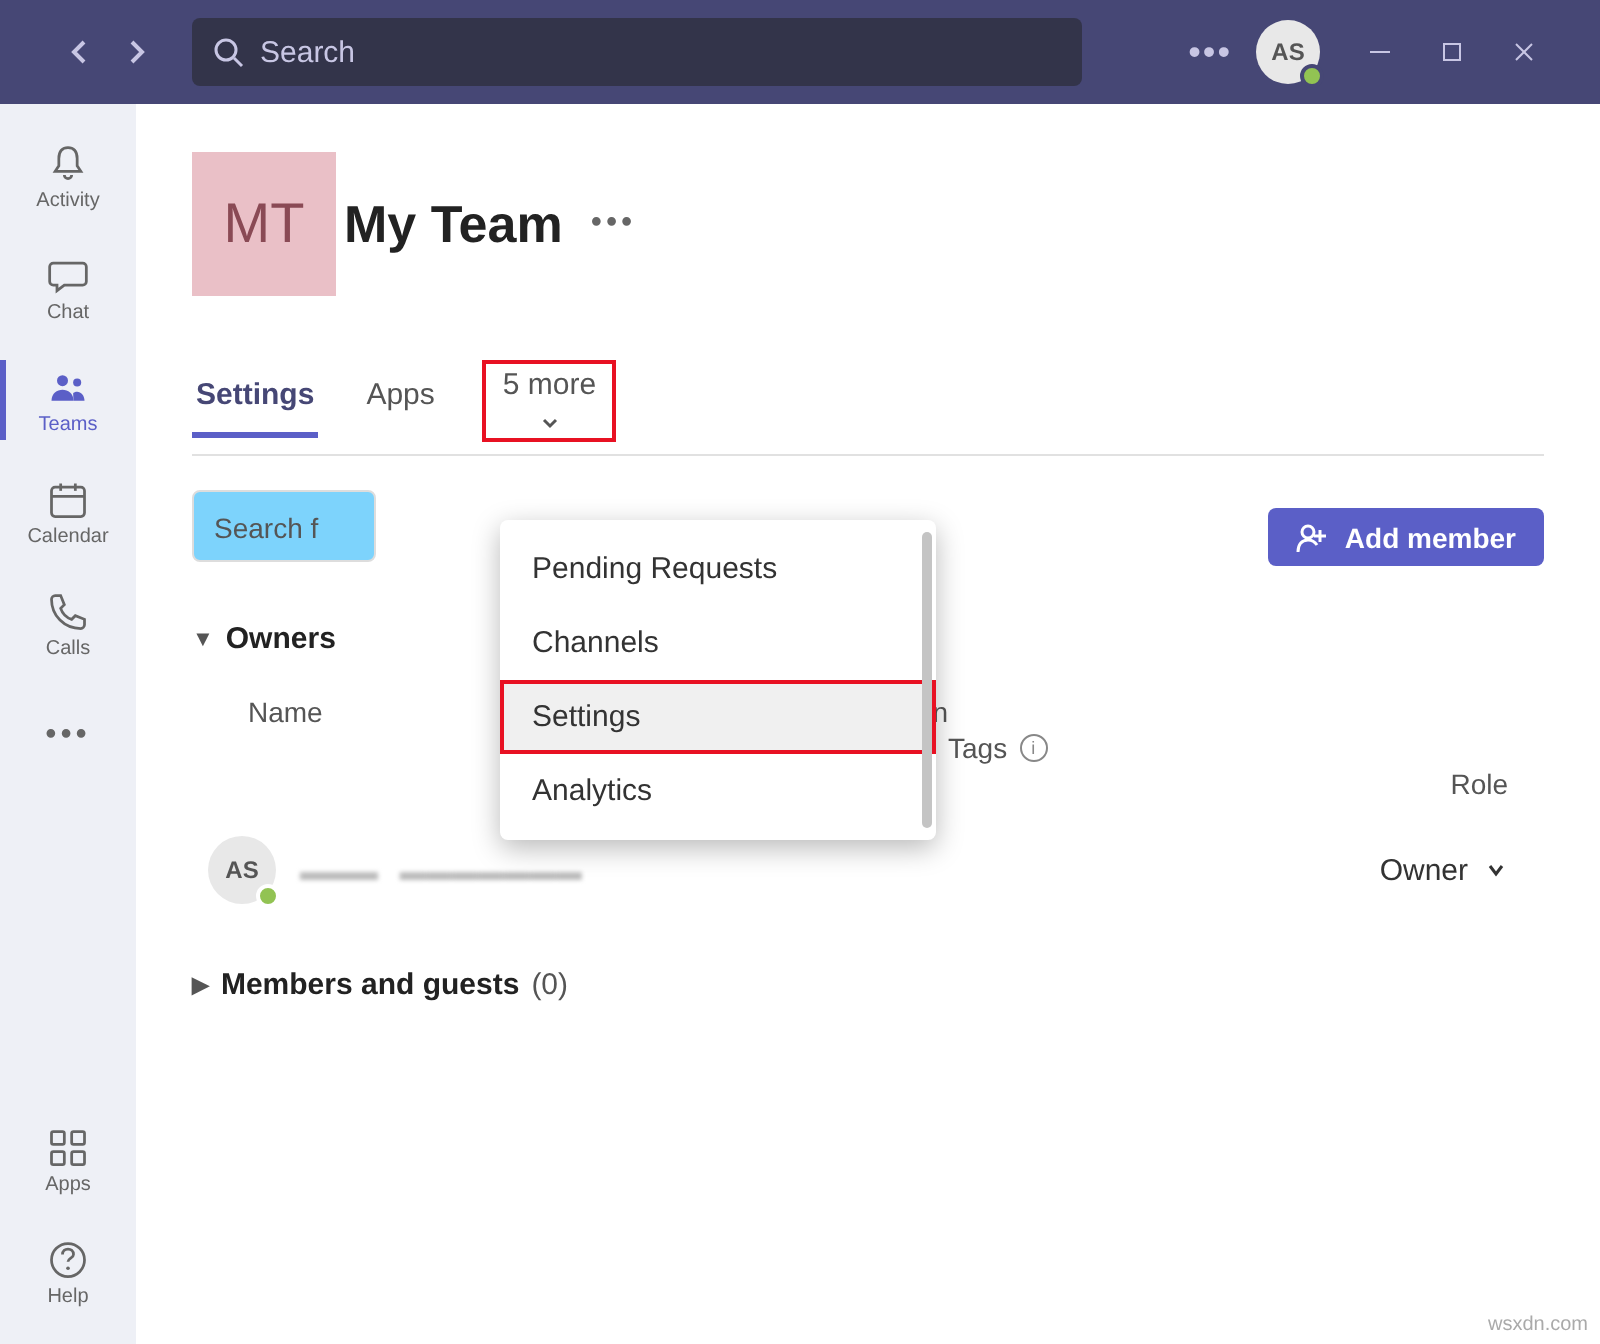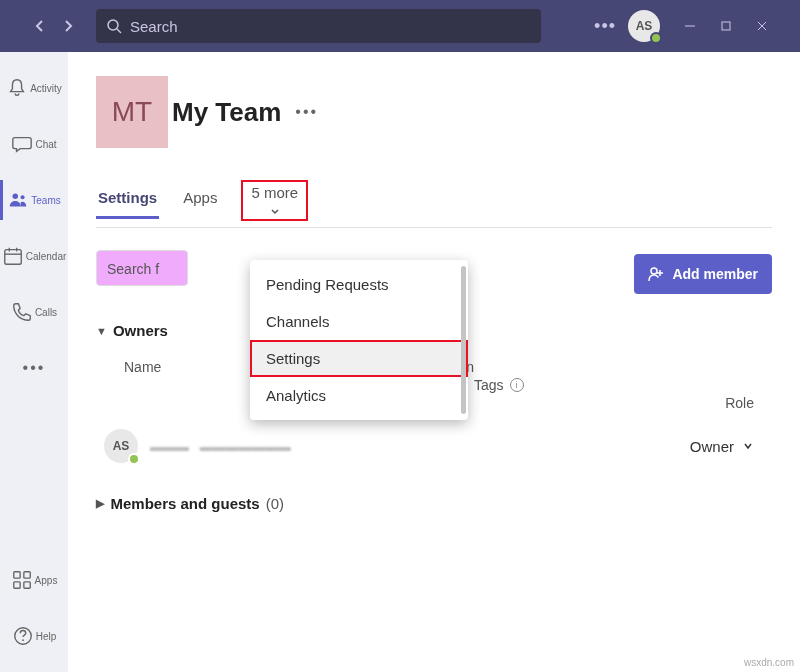--- a/index.html
+++ b/index.html
@@ -12,39 +12,39 @@
 .search-input { flex: 1; background: transparent; border: none; outline: none; color: #c8c6e4; font-size: 15px; }
 .search-input::placeholder { color: #c8c6e4; }
 .titlebar-right { margin-left: auto; display: flex; align-items: center; gap: 12px; }
 .titlebar-dots { color: #c8c6e4; font-size: 18px; cursor: pointer; letter-spacing: 1px; }
 .avatar { width: 32px; height: 32px; border-radius: 50%; background: #e8e8e8; display: flex; align-items: center; justify-content: center; font-size: 12px; font-weight: 600; color: #555; position: relative; }
 .avatar-badge { position: absolute; bottom: -2px; right: -2px; width: 12px; height: 12px; background: #92c353; border-radius: 50%; border: 2px solid #464775; }
 .win-controls { display: flex; gap: 0; }
 .win-btn { width: 36px; height: 30px; display: flex; align-items: center; justify-content: center; color: #c8c6e4; cursor: pointer; }
 .app-body { display: flex; height: calc(100% - 52px); }
 .sidebar { width: 68px; background: #eef0f6; display: flex; flex-direction: column; align-items: center; padding: 8px 0; }
-.sidebar-item { width: 100%; height: 56px; display: flex; flex-direction: row; align-items: center; justify-content: center; gap: 2px; cursor: pointer; color: #666; position: relative; }
+.sidebar-item { width: 100%; height: 56px; display: flex; flex-direction: column; align-items: center; justify-content: center; gap: 2px; cursor: pointer; color: #666; position: relative; }
 .sidebar-item.active { color: #5b5fc7; }
 .sidebar-item.active::before { content: ""; position: absolute; left: 0; top: 8px; bottom: 8px; width: 3px; background: #5b5fc7; }
 .sidebar-label { font-size: 10px; }
 .sidebar-spacer { flex: 1; }
 .main { flex: 1; background: #fff; padding: 24px 28px 0 28px; overflow: auto; position: relative; }
 .team-header { display: flex; align-items: center; gap: 4px; margin-bottom: 32px; }
 .team-icon { width: 72px; height: 72px; background: #eac0c7; display: flex; align-items: center; justify-content: center; font-size: 28px; color: #8a4a55; }
 .team-name-row { display: flex; align-items: center; gap: 14px; }
 .team-name { font-size: 26px; font-weight: 700; color: #222; }
 .team-name-dots { color: #666; font-size: 16px; cursor: pointer; letter-spacing: 2px; }
 .tabs { display: flex; gap: 22px; align-items: center; border-bottom: 1px solid #e1e1e1; margin-bottom: 14px; }
 .tab { padding: 0 2px 10px 2px; font-size: 15px; color: #555; cursor: pointer; border-bottom: 3px solid transparent; }
 .tab.active { color: #464775; font-weight: 700; border-bottom-color: #5b5fc7; }
 .more-tab { display: flex; align-items: center; gap: 6px; }
 .red-box { border: 2px solid #e81123; padding: 2px 8px; }
 .toolbar { display: flex; gap: 12px; margin-bottom: 18px; align-items: center; }
-.search-members { width: 92px; height: 36px; border: 1px solid #ddd; border-radius: 4px; padding: 0 10px; font-size: 14px; line-height: 36px; color: #555; background: #f0abfc; overflow: hidden; white-space: nowrap; }
-.add-member { margin-left: auto; height: 40px; background: #5b5fc7; color: #fff; border: none; border-radius: 4px; padding: 0 14px; font-size: 14px; font-weight: 600; display: flex; align-items: center; gap: 8px; cursor: pointer; margin-top: 12px; }
+.search-members { width: 92px; height: 36px; border: 1px solid #ddd; border-radius: 4px; padding: 0 10px; font-size: 14px; line-height: 36px; color: #555; background: #7dd3fc; overflow: hidden; white-space: nowrap; }
+.add-member { margin-left: auto; height: 29px; background: #5b5fc7; color: #fff; border: none; border-radius: 4px; padding: 0 14px; font-size: 14px; font-weight: 600; display: flex; align-items: center; gap: 8px; cursor: pointer; margin-top: 12px; }
 .dropdown { position: absolute; top: 208px; left: 182px; width: 218px; background: #fff; border-radius: 4px; box-shadow: 0 4px 14px rgba(0,0,0,0.28); z-index: 50; padding: 6px 0; }
 .dropdown-scroll { position: absolute; right: 2px; top: 6px; bottom: 6px; width: 5px; background: #c4c4c4; border-radius: 3px; }
 .dropdown-item { padding: 10px 16px; font-size: 15px; color: #333; cursor: pointer; }
 .dropdown-item.highlighted { background: #f0f0f0; border: 2px solid #e81123; padding: 8px 14px; }
 .section-header { display: flex; align-items: center; gap: 6px; font-size: 15px; font-weight: 700; color: #222; padding: 10px 0; cursor: pointer; }
 .section-header .caret { font-size: 11px; color: #555; }
 .table-header { display: flex; padding: 10px 18px 10px 28px; font-size: 14px; color: #555; }
 .col-name { flex: 0 0 250px; }
 .col-loc { flex: 0 0 100px; }
 .col-tags { flex: 0 0 120px; display: flex; align-items: center; gap: 6px; }

